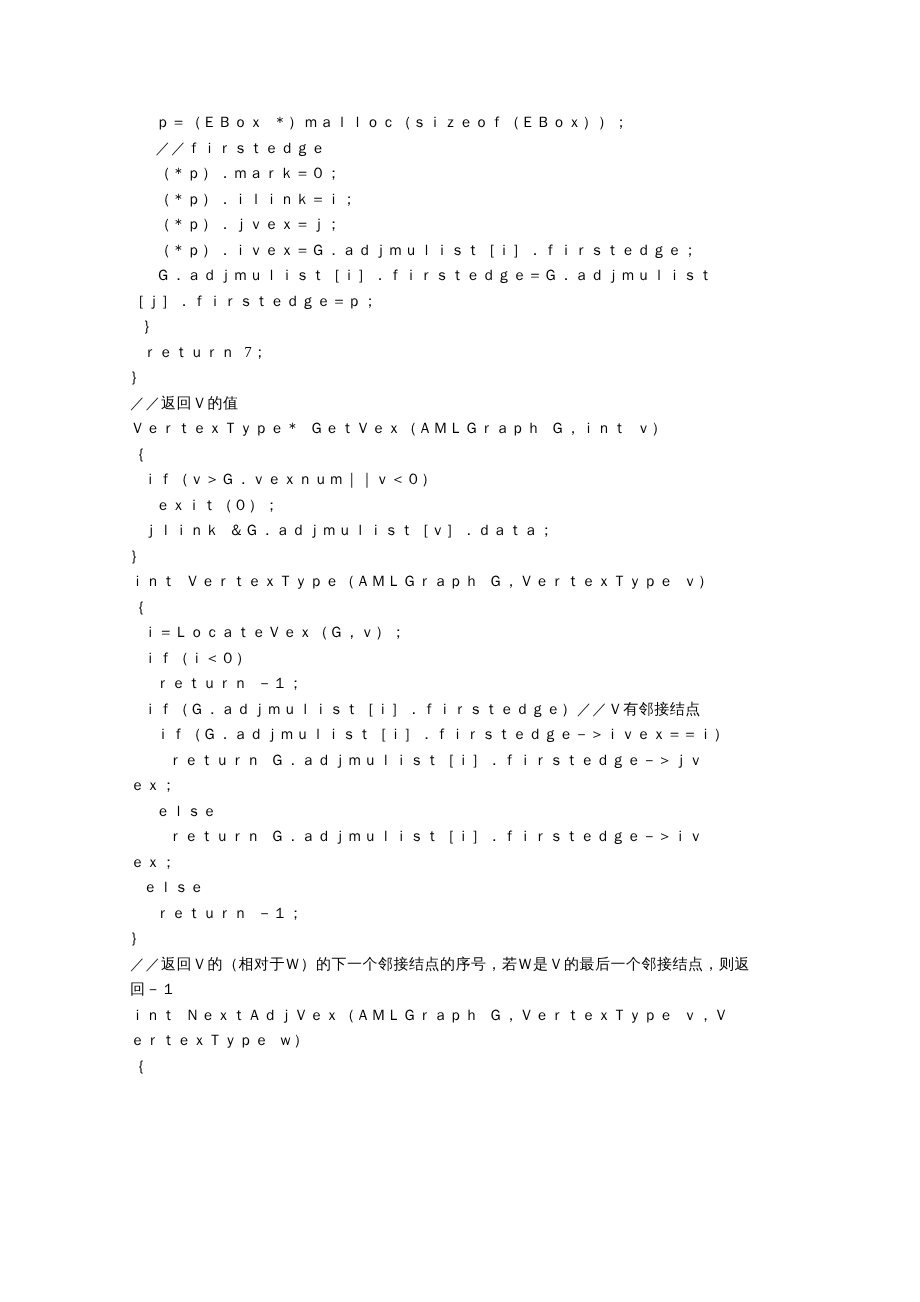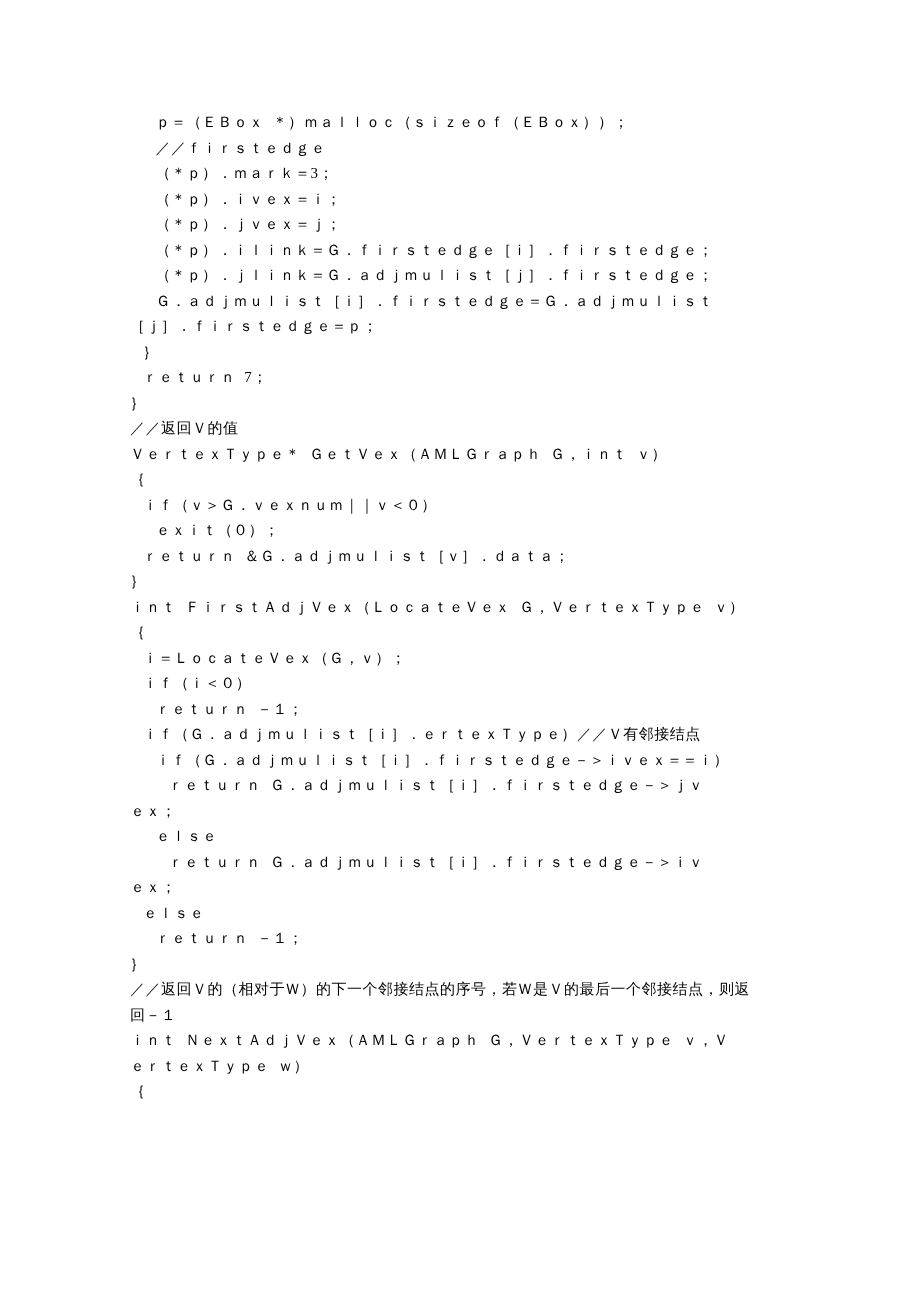--- a/index.html
+++ b/index.html
@@ -24,46 +24,45 @@
     letter-spacing: 0.5px;
   }
 </style>
 </head>
 <body>
 
 <div class="page">
   <div class="code-block">
     <div class="line">      ｐ＝（ＥＢｏｘ  ＊）ｍａｌｌｏｃ（ｓｉｚｅｏｆ（ＥＢｏｘ））；</div>
     <div class="line">      ／／ｆｉｒｓｔｅｄｇｅ</div>
-    <div class="line">      （＊ｐ）．ｍａｒｋ＝3；</div>
-    <div class="line">      （＊ｐ）．ｉｖｅｘ＝ｉ；</div>
+    <div class="line">      （＊ｐ）．ｍａｒｋ＝０；</div>
+    <div class="line">      （＊ｐ）．ｉｌｉｎｋ＝ｉ；</div>
     <div class="line">      （＊ｐ）．ｊｖｅｘ＝ｊ；</div>
-    <div class="line">      （＊ｐ）．ｉｌｉｎｋ＝Ｇ．ｆｉｒｓｔｅｄｇｅ［ｉ］．ｆｉｒｓｔｅｄｇｅ；</div>
-    <div class="line">      （＊ｐ）．ｊｌｉｎｋ＝Ｇ．ａｄｊｍｕｌｉｓｔ［ｊ］．ｆｉｒｓｔｅｄｇｅ；</div>
+    <div class="line">      （＊ｐ）．ｉｖｅｘ＝Ｇ．ａｄｊｍｕｌｉｓｔ［ｉ］．ｆｉｒｓｔｅｄｇｅ；</div>
     <div class="line">      Ｇ．ａｄｊｍｕｌｉｓｔ［ｉ］．ｆｉｒｓｔｅｄｇｅ＝Ｇ．ａｄｊｍｕｌｉｓｔ</div>
     <div class="line">［ｊ］．ｆｉｒｓｔｅｄｇｅ＝ｐ；</div>
     <div class="line"></div>
     <div class="line">   ｝</div>
     <div class="line">   ｒｅｔｕｒｎ  7；</div>
     <div class="line">｝</div>
     <div class="line"></div>
     <div class="line">／／返回Ｖ的值</div>
     <div class="line">ＶｅｒｔｅｘＴｙｐｅ＊  ＧｅｔＶｅｘ（ＡＭＬＧｒａｐｈ  Ｇ，ｉｎｔ  ｖ）</div>
     <div class="line">｛</div>
     <div class="line">   ｉｆ（ｖ＞Ｇ．ｖｅｘｎｕｍ｜｜ｖ＜０）</div>
     <div class="line">      ｅｘｉｔ（０）；</div>
-    <div class="line">   ｒｅｔｕｒｎ  ＆Ｇ．ａｄｊｍｕｌｉｓｔ［ｖ］．ｄａｔａ；</div>
+    <div class="line">   ｊｌｉｎｋ  ＆Ｇ．ａｄｊｍｕｌｉｓｔ［ｖ］．ｄａｔａ；</div>
     <div class="line">｝</div>
-    <div class="line">ｉｎｔ  ＦｉｒｓｔＡｄｊＶｅｘ（ＬｏｃａｔｅＶｅｘ  Ｇ，ＶｅｒｔｅｘＴｙｐｅ  ｖ）</div>
+    <div class="line">ｉｎｔ  ＶｅｒｔｅｘＴｙｐｅ（ＡＭＬＧｒａｐｈ  Ｇ，ＶｅｒｔｅｘＴｙｐｅ  ｖ）</div>
     <div class="line">｛</div>
     <div class="line"></div>
     <div class="line">   ｉ＝ＬｏｃａｔｅＶｅｘ（Ｇ，ｖ）；</div>
     <div class="line">   ｉｆ（ｉ＜０）</div>
     <div class="line">      ｒｅｔｕｒｎ  －１；</div>
-    <div class="line">   ｉｆ（Ｇ．ａｄｊｍｕｌｉｓｔ［ｉ］．ｅｒｔｅｘＴｙｐｅ）／／Ｖ有邻接结点</div>
+    <div class="line">   ｉｆ（Ｇ．ａｄｊｍｕｌｉｓｔ［ｉ］．ｆｉｒｓｔｅｄｇｅ）／／Ｖ有邻接结点</div>
     <div class="line">      ｉｆ（Ｇ．ａｄｊｍｕｌｉｓｔ［ｉ］．ｆｉｒｓｔｅｄｇｅ－＞ｉｖｅｘ＝＝ｉ）</div>
     <div class="line">         ｒｅｔｕｒｎ  Ｇ．ａｄｊｍｕｌｉｓｔ［ｉ］．ｆｉｒｓｔｅｄｇｅ－＞ｊｖ</div>
     <div class="line">ｅｘ；</div>
     <div class="line">      ｅｌｓｅ</div>
     <div class="line">         ｒｅｔｕｒｎ  Ｇ．ａｄｊｍｕｌｉｓｔ［ｉ］．ｆｉｒｓｔｅｄｇｅ－＞ｉｖ</div>
     <div class="line">ｅｘ；</div>
     <div class="line">   ｅｌｓｅ</div>
     <div class="line">      ｒｅｔｕｒｎ  －１；</div>
     <div class="line">｝</div>
     <div class="line">／／返回Ｖ的（相对于Ｗ）的下一个邻接结点的序号，若Ｗ是Ｖ的最后一个邻接结点，则返</div>

